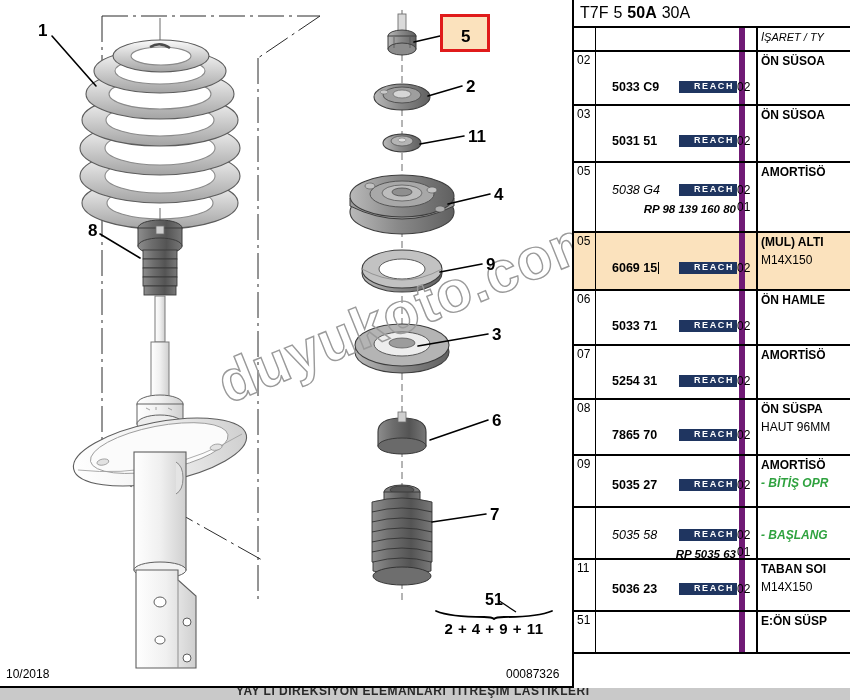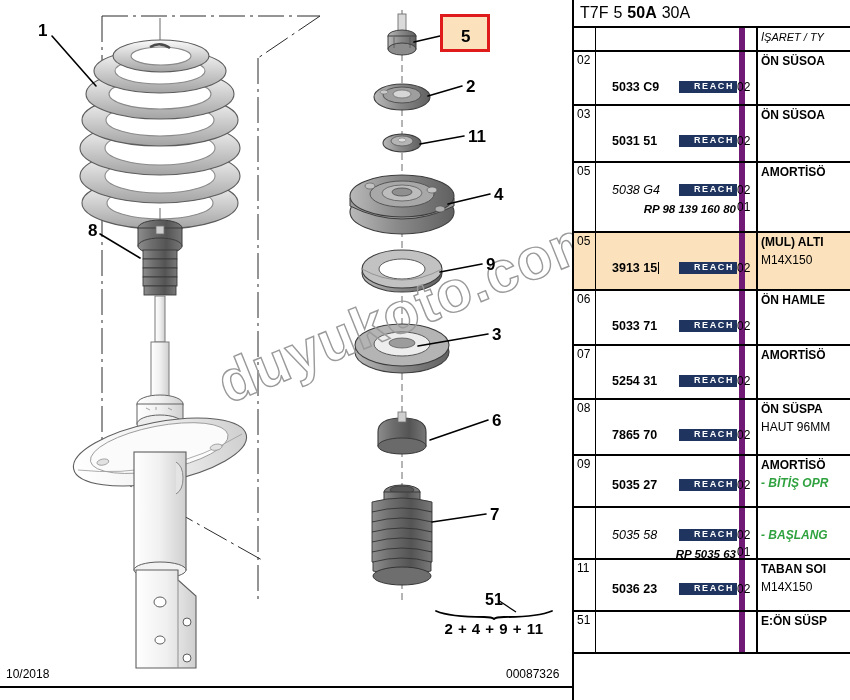--- a/index.html
+++ b/index.html
@@ -490,21 +490,21 @@
             <div class="qty-line second">01</div>
           </div>
           <div class="c-desc">
             <div class="desc-line bold" style="margin-top: 0px;">AMORTİSÖ</div>
           </div>
         </div>
         <div class="prow highlight" style="height: 58px;">
           <div class="c-idx">05</div>
           <div class="c-part">
             <div class="part-line" style="margin-top: 26px;">
-              <span class="part-no">3913 15</span>
+              <span class="part-no">6069 15</span>
               <span class="caret"></span>
               <span class="reach-badge" style="background: rgb(31, 53, 96);">REACH</span>
             </div>
           </div>
           <div class="c-qty">
             <div class="qty-line" style="margin-top: 26px;">02</div>
           </div>
           <div class="c-desc">
             <div class="desc-line bold">(MUL) ALTI</div>
             <div class="desc-line">M14X150</div>
@@ -609,13 +609,16 @@
           <div class="c-idx">51</div>
           <div class="c-part"></div>
           <div class="c-qty"></div>
           <div class="c-desc">
             <div class="desc-line bold">E:ÖN SÜSP</div>
           </div>
         </div>
       </div>
   </div>
 
+  <div id="footer-strip">
+    <span id="footer-strip-text">YAY LI DIREKSİYON ELEMANLARI          TİTREŞİM LASTİKLERİ</span>
+  </div>
 </div>
 
 </body></html>

